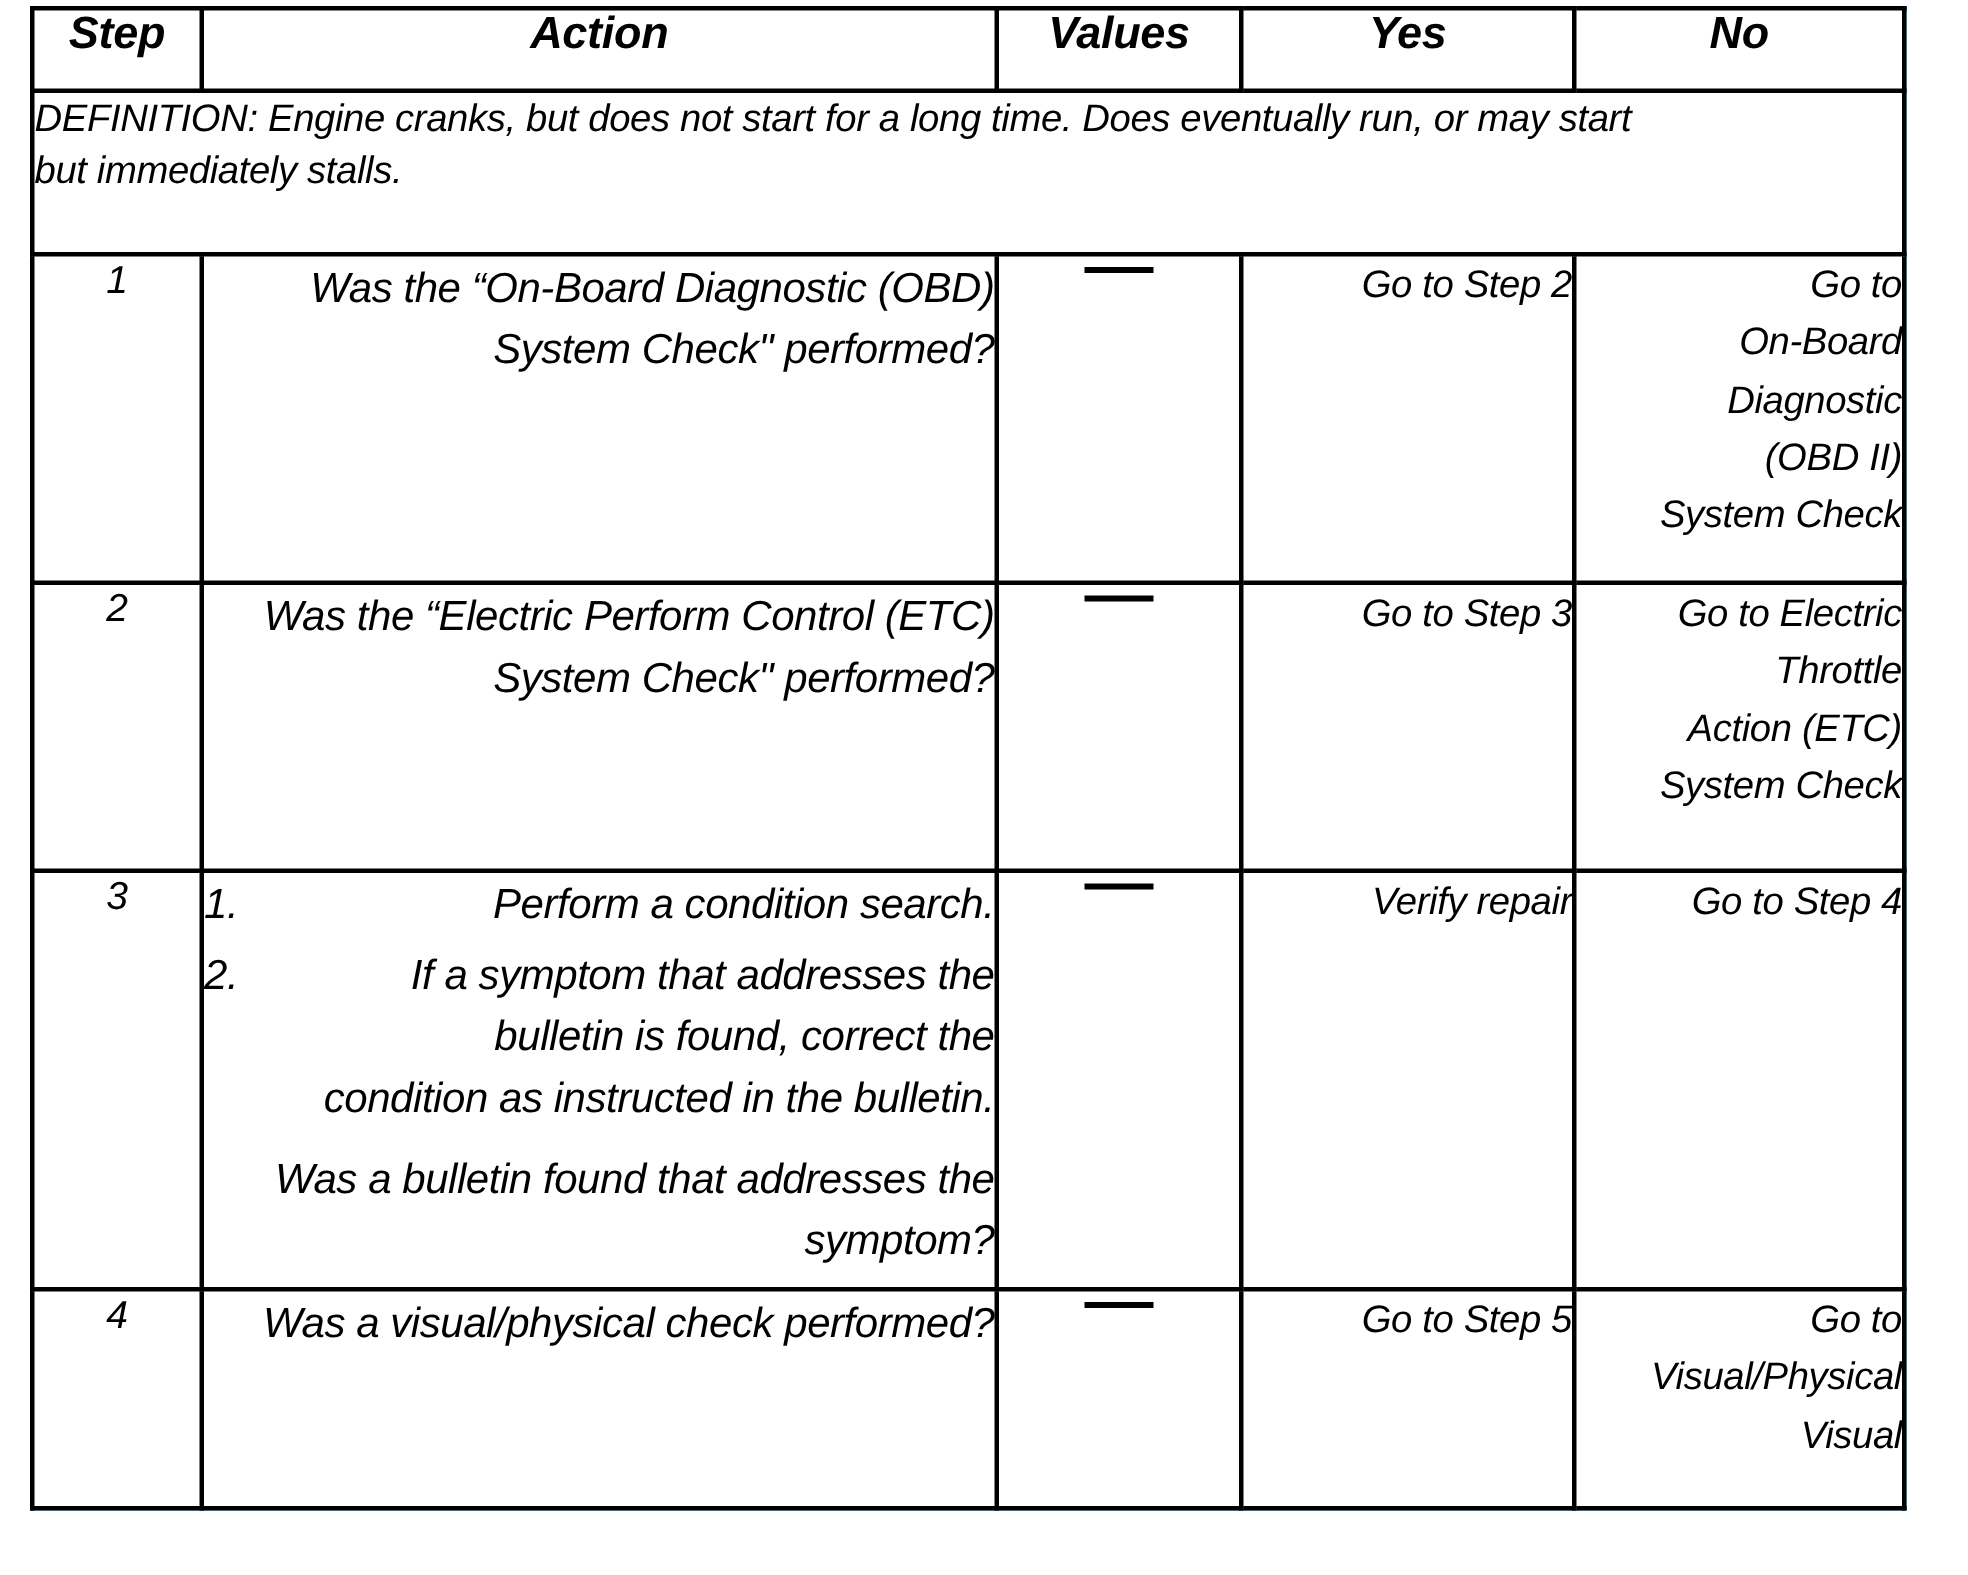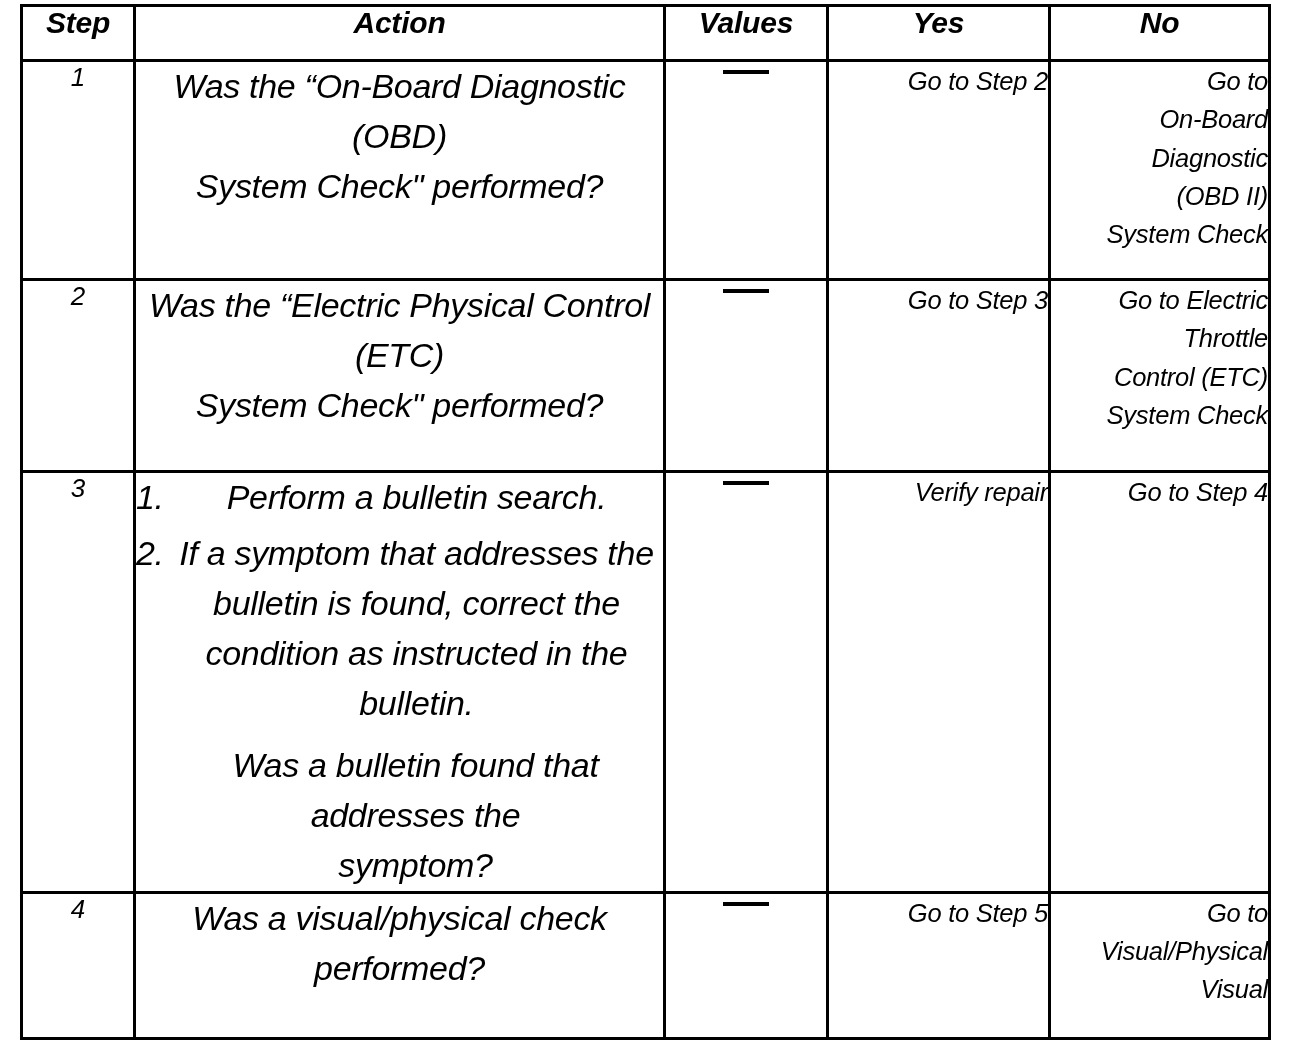--- a/index.html
+++ b/index.html
@@ -77,24 +77,24 @@
   .step-cell {
     text-align: center;
     vertical-align: middle;
     font-size: 26px;
     letter-spacing: -0.2px;
   }
 
   .action-cell {
     vertical-align: top;
     padding: 12px 10px 8px 16px;
-    font-size: 34px;
+    font-size: 28px;
     line-height: 1.47;
     letter-spacing: -0.3px;
-    text-align: center;
+    text-align: right;
   }
 
   .values-cell {
     vertical-align: middle;
     text-align: center;
   }
   .dash {
     display: inline-block;
     width: 46px;
     height: 0;
@@ -160,20 +160,26 @@
         <th class="hdr-cell">Step</th>
         <th class="hdr-cell">Action</th>
         <th class="hdr-cell">Values</th>
         <th class="hdr-cell">Yes</th>
         <th class="hdr-cell">No</th>
       </tr>
     </thead>
 
     <tbody>
 
+      <tr>
+        <td class="def-cell" colspan="5">
+          <div class="def-text">DEFINITION: Engine cranks, but does not start for a long time. Does eventually run, or may start</div>
+          <div class="def-text">but immediately stalls.</div>
+        </td>
+      </tr>
 
       <tr class="r1">
         <td class="step-cell">1</td>
         <td class="action-cell">
           <div>Was the “On-Board Diagnostic (OBD)</div>
           <div>System Check" performed?</div>
         </td>
         <td class="values-cell">
           <span class="dash"></span>
         </td>
@@ -183,42 +189,42 @@
           <div>On-Board</div>
           <div>Diagnostic</div>
           <div>(OBD II)</div>
           <div>System Check</div>
         </td>
       </tr>
 
       <tr class="r2">
         <td class="step-cell">2</td>
         <td class="action-cell">
-          <div>Was the “Electric Physical Control (ETC)</div>
+          <div>Was the “Electric Perform Control (ETC)</div>
           <div>System Check" performed?</div>
         </td>
         <td class="values-cell">
           <span class="dash"></span>
         </td>
         <td class="ans-cell va-bottom">Go to Step 3</td>
         <td class="ans-cell va-top">
           <div>Go to Electric</div>
           <div>Throttle</div>
-          <div>Control (ETC)</div>
+          <div>Action (ETC)</div>
           <div>System Check</div>
         </td>
       </tr>
 
       <tr class="r3">
         <td class="step-cell">3</td>
         <td class="action-cell">
           <ul class="num-list">
             <li>
               <span class="marker">1.</span>
-              <span>Perform a bulletin search.</span>
+              <span>Perform a condition search.</span>
             </li>
             <li>
               <span class="marker">2.</span>
               <span>If a symptom that addresses the</span><br>
               <span>bulletin is found, correct the</span><br>
               <span>condition as instructed in the bulletin.</span>
             </li>
           </ul>
           <div class="tail-q">
             <div>Was a bulletin found that addresses the</div>

